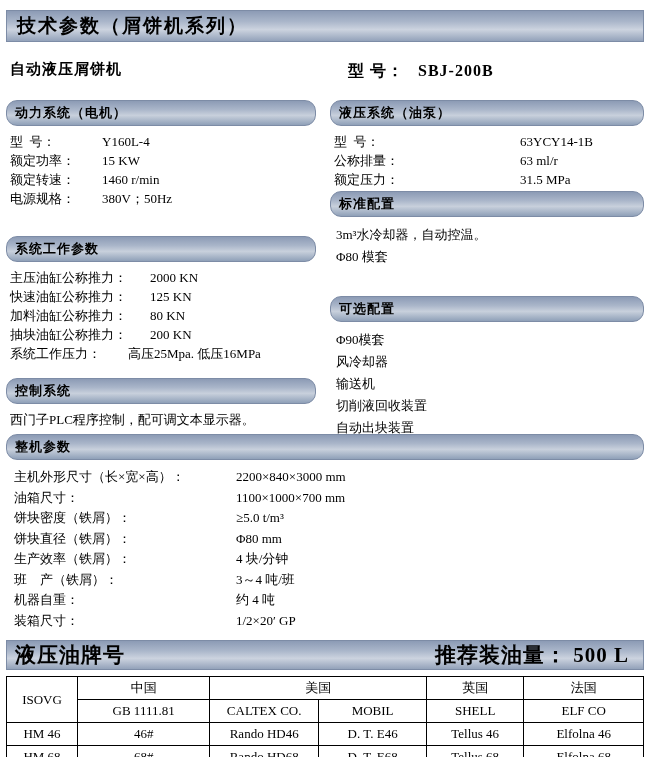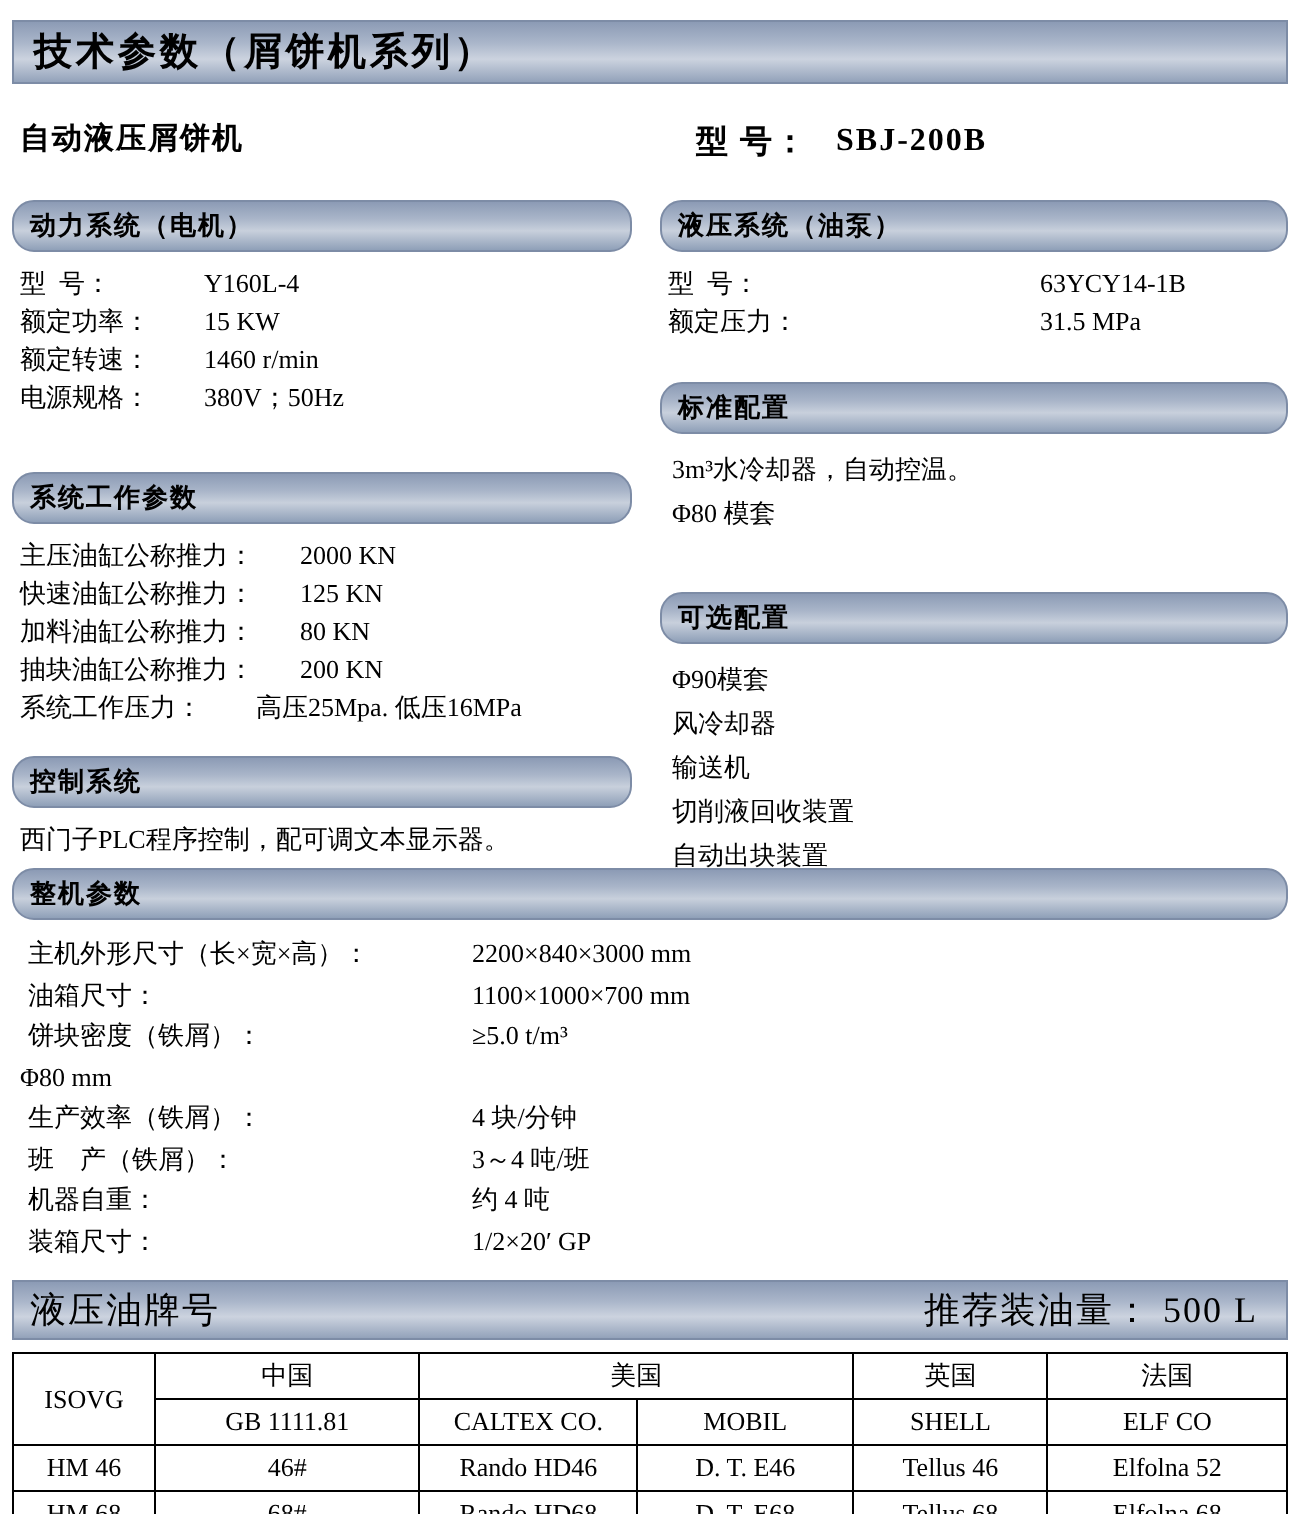--- a/index.html
+++ b/index.html
@@ -70,21 +70,21 @@
   .mlbl{width:222px;white-space:pre;padding-left:4px;}
   .mval{white-space:pre;}
 
   
   #oilSection{position:absolute;left:6px;top:640px;width:638px;}
   .oil-head{
     height:30px;display:flex;align-items:center;justify-content:space-between;
     padding:0 14px 0 8px;box-sizing:border-box;
     background:linear-gradient(to bottom,#8c9bb5 0%,#aab6ca 35%,#ccd3df 62%,#93a2ba 100%);
     border:1px solid #7d8ca6;
-    font-weight:normal;font-size:18px;letter-spacing:1px;
+    font-weight:bold;font-size:21px;letter-spacing:1px;
   }
   table.oil{
     border-collapse:collapse;width:638px;margin-top:6px;
     font-size:13px;
   }
   table.oil td,table.oil th{
     border:1px solid #000;
     text-align:center;
     height:22px;
     font-weight:normal;
@@ -142,20 +142,24 @@
   </div>
 
   <div class="sect" id="hydSys">
     <div class="bar sec-head">液压系统（油泵）</div>
     <div class="rows">
       <div class="row">
         <span class="lbl" style="width:186px">型  号：</span>
         <span class="val">63YCY14-1B</span>
       </div>
       <div class="row">
+        <span class="lbl" style="width:186px">公称排量：</span>
+        <span class="val">63 ml/r</span>
+      </div>
+      <div class="row">
         <span class="lbl" style="width:186px">额定压力：</span>
         <span class="val">31.5 MPa</span>
       </div>
     </div>
   </div>
 
   <div class="sect" id="sysParams">
     <div class="bar sec-head">系统工作参数</div>
     <div class="rows">
       <div class="row">
@@ -218,20 +222,21 @@
       </div>
       <div class="mrow">
         <span class="mlbl">油箱尺寸：</span>
         <span class="mval">1100×1000×700 mm</span>
       </div>
       <div class="mrow">
         <span class="mlbl">饼块密度（铁屑）：</span>
         <span class="mval">≥5.0 t/m³</span>
       </div>
       <div class="mrow">
+        <span class="mlbl">饼块直径（铁屑）：</span>
         <span class="mval">Φ80 mm</span>
       </div>
       <div class="mrow">
         <span class="mlbl">生产效率（铁屑）：</span>
         <span class="mval">4 块/分钟</span>
       </div>
       <div class="mrow">
         <span class="mlbl">班    产（铁屑）：</span>
         <span class="mval">3～4 吨/班</span>
       </div>
@@ -270,21 +275,21 @@
         <td class="c3">MOBIL</td>
         <td>SHELL</td>
         <td>ELF CO</td>
       </tr>
       <tr>
         <td>HM 46</td>
         <td>46#</td>
         <td>Rando HD46</td>
         <td>D. T. E46</td>
         <td>Tellus 46</td>
-        <td>Elfolna 52</td>
+        <td>Elfolna 46</td>
       </tr>
       <tr>
         <td>HM 68</td>
         <td>68#</td>
         <td>Rando HD68</td>
         <td>D. T. E68</td>
         <td>Tellus 68</td>
         <td>Elfolna 68</td>
       </tr>
     </tbody>

